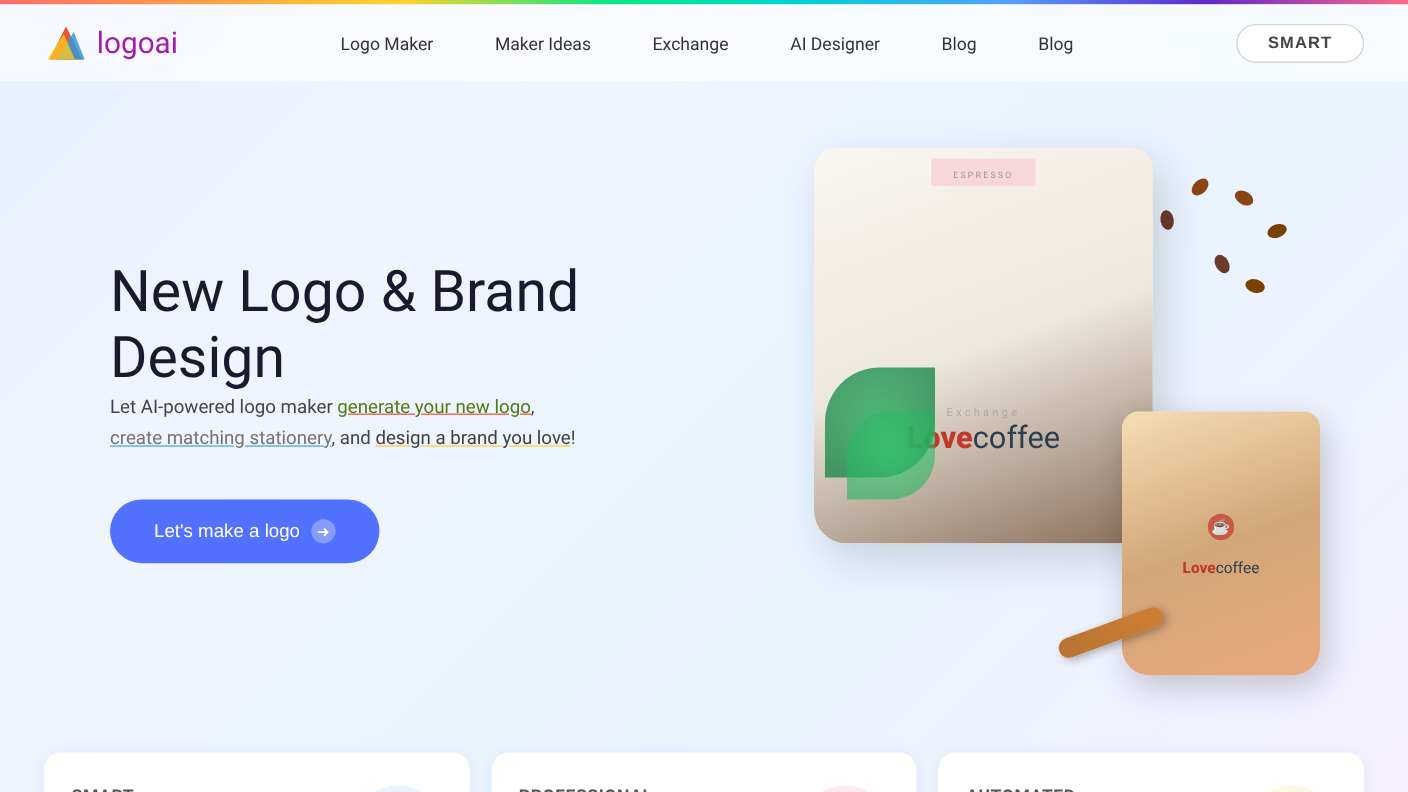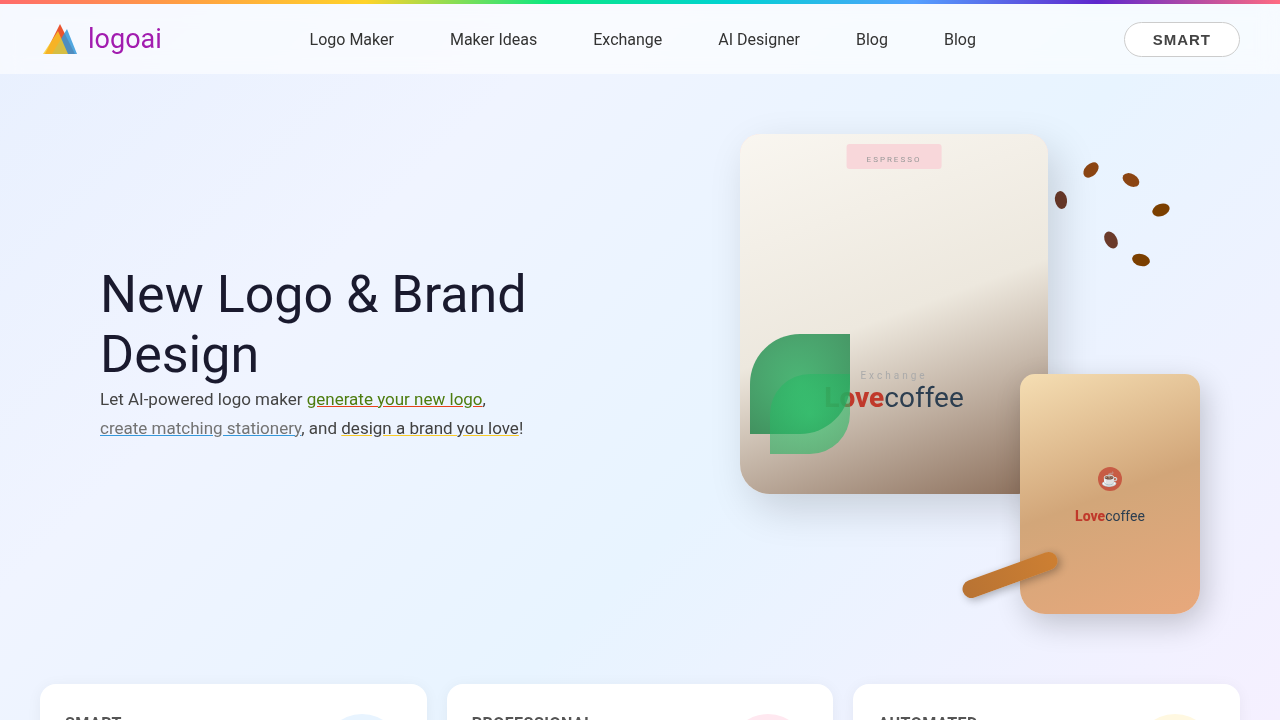--- a/index.html
+++ b/index.html
@@ -372,20 +372,24 @@
 
   <button class="login-btn">SMART</button>
 </header>
 
 <section class="hero">
   <div class="hero-content">
     <h1 class="hero-title">New Logo &amp; Brand Design</h1>
     <p class="hero-subtitle">
       <span>Let AI-powered logo maker </span><a href="#" class="red-link">generate your new logo</a><span>,<br></span><a href="#" class="blue-link">create matching stationery</a><span>, and </span><a href="#" class="yellow-link">design a brand you love</a><span>!</span>
     </p>
+    <button class="cta-button">
+      <span>Let's make a logo</span>
+      <span class="arrow">➜</span>
+    </button>
   </div>
 
   <div class="hero-images">
 
     <div class="coffee-beans">
       <div class="bean"></div>
       <div class="bean"></div>
       <div class="bean"></div>
       <div class="bean"></div>
       <div class="bean"></div>

